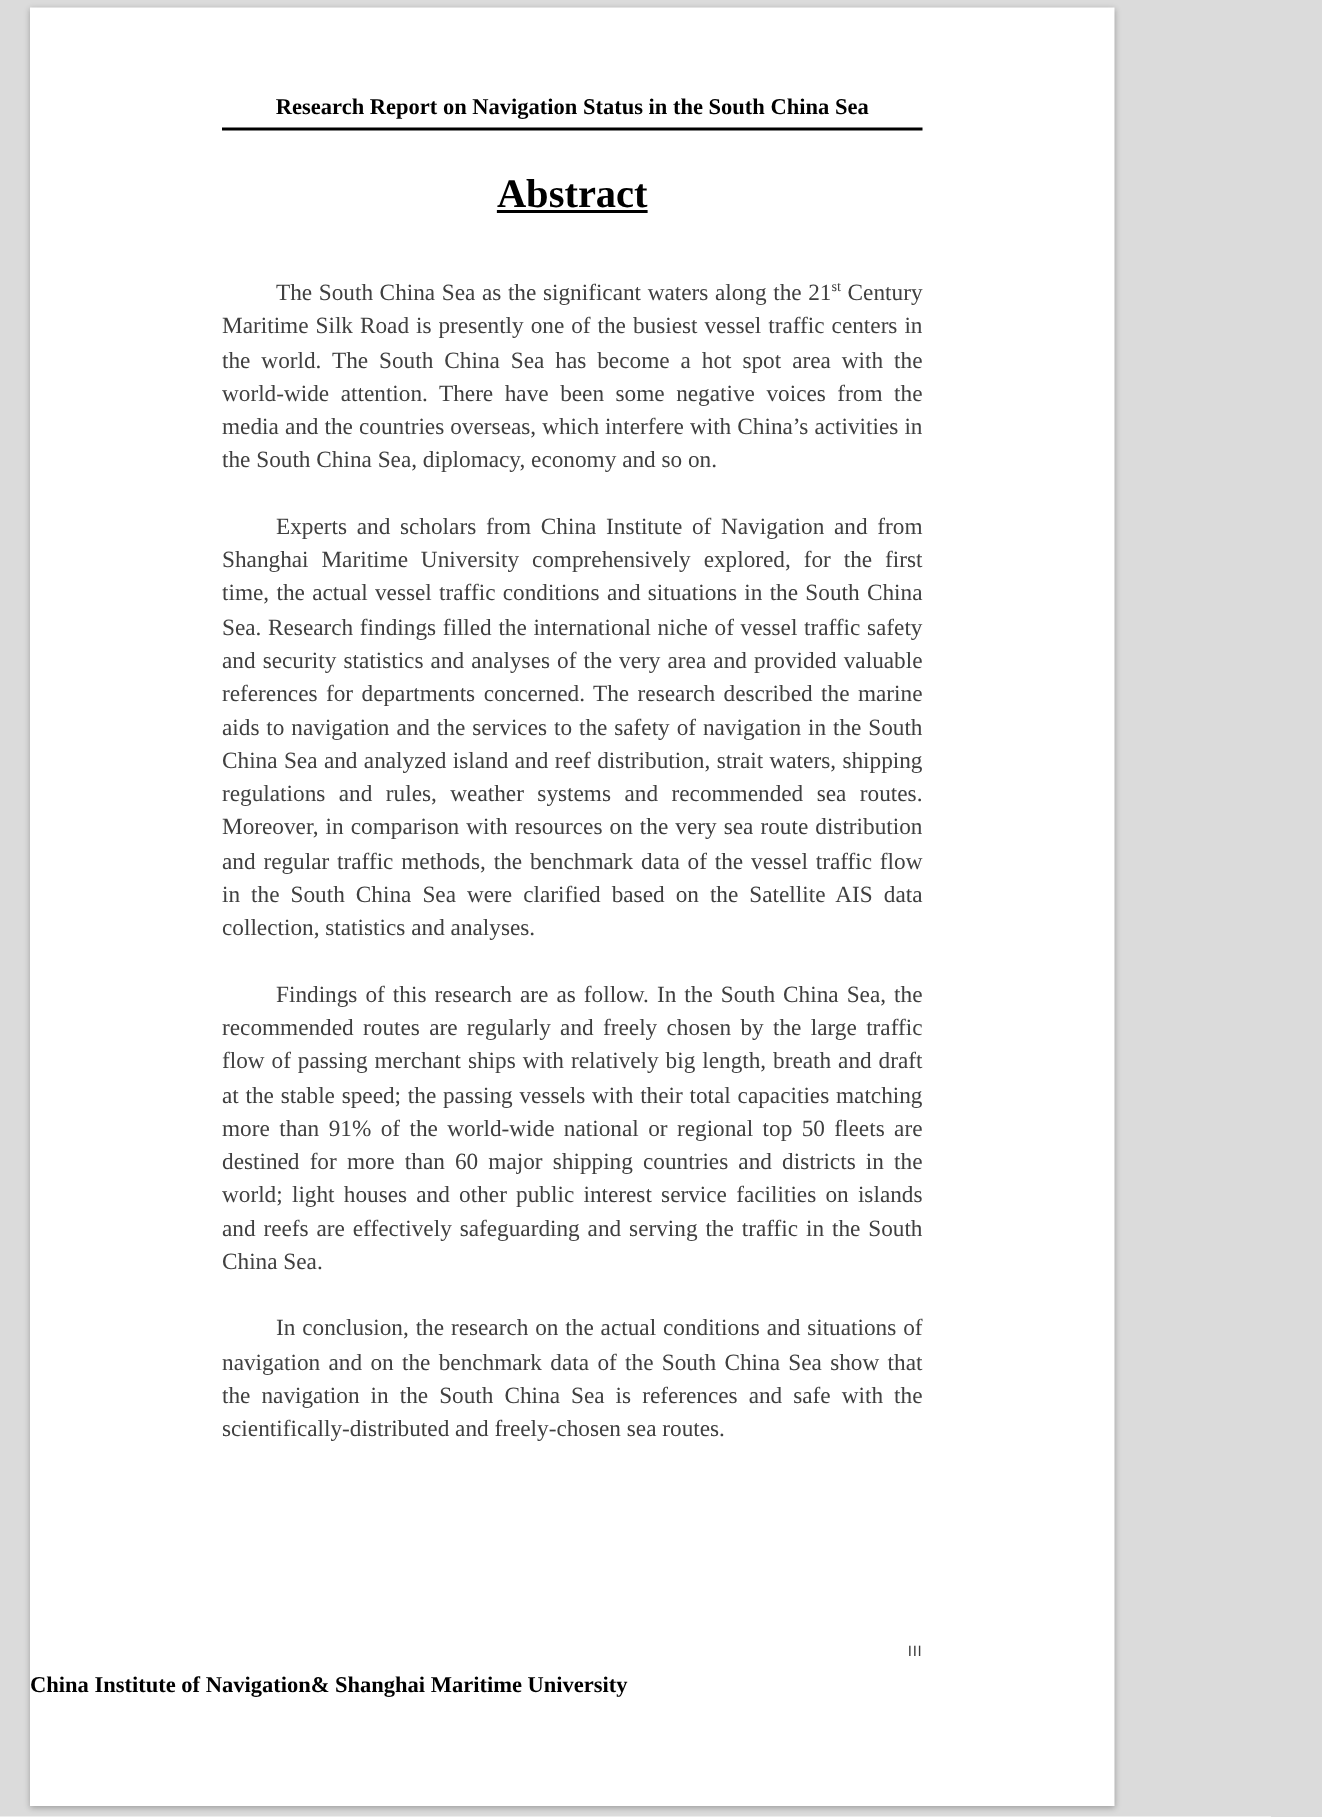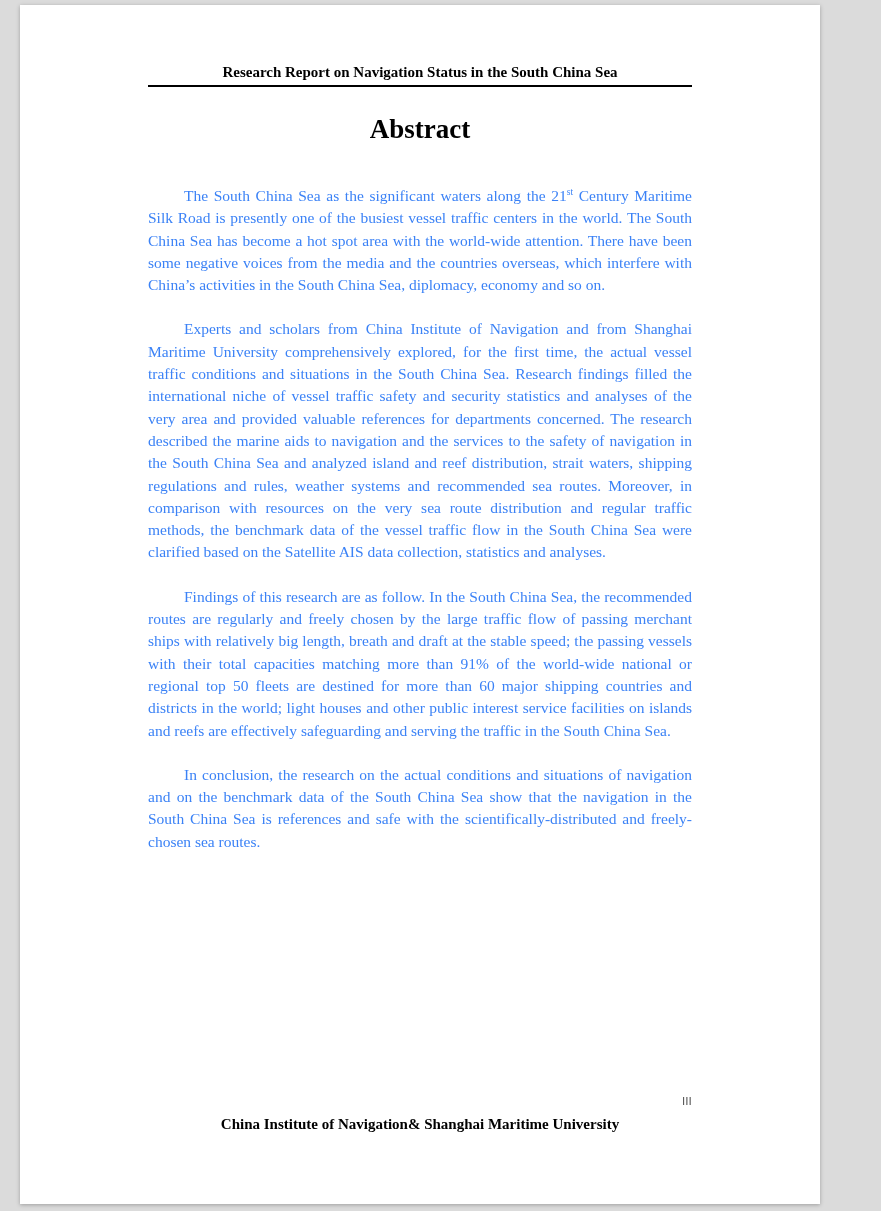--- a/index.html
+++ b/index.html
@@ -11,21 +11,21 @@
     height: 1211px;
     background: #dbdbdb;
     position: relative;
     overflow: hidden;
     font-family: "Liberation Serif", serif;
   }
   .page {
     position: absolute;
     left: 20px;
     top: 5px;
-    width: 800px;
+    width: 723px;
     height: 1199px;
     background: #ffffff;
     box-shadow: 0 1px 4px rgba(0,0,0,0.28);
   }
   .running-header {
     margin: 58px 128px 0 128px;
     text-align: center;
     font-weight: bold;
     font-size: 15px;
     line-height: 18px;
@@ -33,27 +33,28 @@
     border-bottom: 2px solid #000000;
     padding-bottom: 4px;
   }
   .doc-title {
     margin: 28px 128px 0 128px;
     text-align: center;
     font-weight: bold;
     font-size: 27px;
     line-height: 28px;
     color: #000000;
+    text-decoration: underline;
   }
   .body-text {
     margin: 42px 128px 0 128px;
     font-size: 15.5px;
     line-height: 22.3px;
     text-align: justify;
-    color: #3b82f6;
+    color: #404040;
   }
   .body-text p {
     margin: 0 0 22px 0;
     text-indent: 36px;
   }
   .body-text sup {
     font-size: 9.5px;
     line-height: 0;
     vertical-align: 6px;
   }
@@ -65,21 +66,20 @@
     font-size: 10px;
     line-height: 12px;
     color: #3a3a3a;
     letter-spacing: 0.5px;
   }
   .running-footer {
     position: absolute;
     top: 1109px;
     left: 0;
     right: 0;
-    text-align: center;
     font-weight: bold;
     font-size: 15px;
     line-height: 20px;
     color: #000000;
   }
 </style>
 </head>
 <body>
 
 <div class="page">

